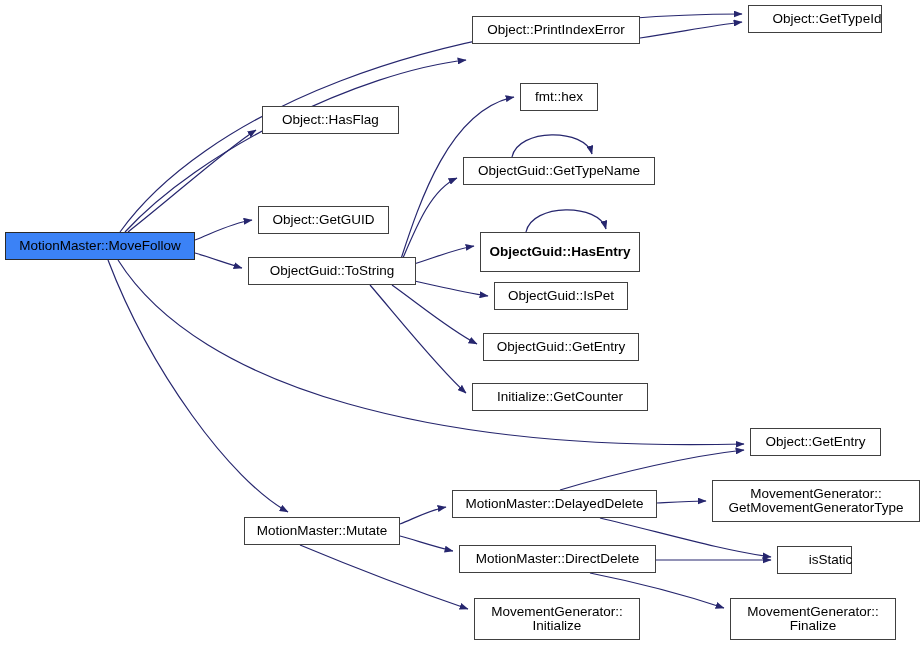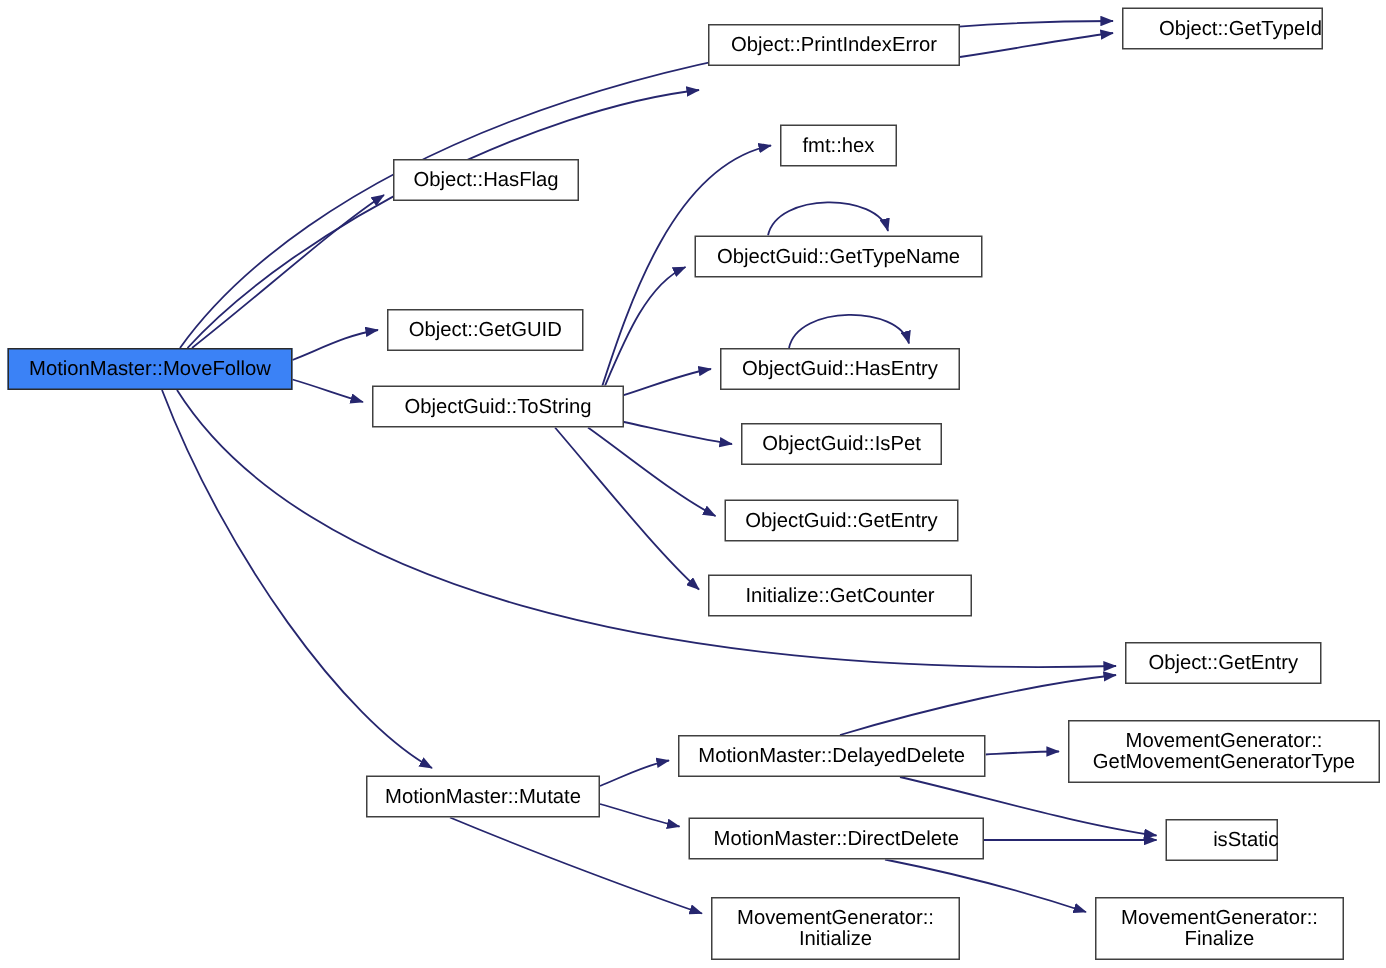--- a/index.html
+++ b/index.html
@@ -63,28 +63,28 @@
         <path d="M 300,545 C 360,570 430,596 468,609" fill="none" stroke="#26266e" stroke-width="1.2" marker-end="url(#arrow)"></path>
         <path d="M 560,490 C 620,472 690,456 744,450" fill="none" stroke="#26266e" stroke-width="1.2" marker-end="url(#arrow)"></path>
         <path d="M 657,503 C 675,502 690,501 706,501" fill="none" stroke="#26266e" stroke-width="1.2" marker-end="url(#arrow)"></path>
         <path d="M 600,518 C 660,532 720,550 771,557" fill="none" stroke="#26266e" stroke-width="1.2" marker-end="url(#arrow)"></path>
         <path d="M 656,560 C 690,560 730,560 771,560" fill="none" stroke="#26266e" stroke-width="1.2" marker-end="url(#arrow)"></path>
         <path d="M 590,573 C 650,585 700,600 724,608" fill="none" stroke="#26266e" stroke-width="1.2" marker-end="url(#arrow)"></path>
       </g>
   </svg>
   <div id="node-layer">
       <div class="node highlight" style="left: 5px; top: 232px; width: 190px; height: 28px;"><span class="lbl">MotionMaster::MoveFollow</span></div>
-      <div class="node" style="left: 262px; top: 106px; width: 124px; height: 28px;"><span class="lbl">Object::HasFlag</span></div>
+      <div class="node" style="left: 262px; top: 106px; width: 137px; height: 28px;"><span class="lbl">Object::HasFlag</span></div>
       <div class="node" style="left: 258px; top: 206px; width: 131px; height: 28px;"><span class="lbl">Object::GetGUID</span></div>
       <div class="node" style="left: 248px; top: 257px; width: 168px; height: 28px;"><span class="lbl">ObjectGuid::ToString</span></div>
       <div class="node" style="left: 472px; top: 16px; width: 168px; height: 28px;"><span class="lbl">Object::PrintIndexError</span></div>
       <div class="node" style="left: 748px; top: 5px; width: 134px; height: 28px; padding-left: 24px;"><span class="lbl">Object::GetTypeId</span></div>
       <div class="node" style="left: 520px; top: 83px; width: 78px; height: 28px;"><span class="lbl">fmt::hex</span></div>
       <div class="node" style="left: 463px; top: 157px; width: 192px; height: 28px;"><span class="lbl">ObjectGuid::GetTypeName</span></div>
-      <div class="node" style="left: 480px; top: 232px; width: 160px; height: 28px;"><span class="lbl">ObjectGuid::HasEntry</span></div>
+      <div class="node" style="left: 480px; top: 232px; width: 160px; height: 40px; font-weight: bold;"><span class="lbl">ObjectGuid::HasEntry</span></div>
       <div class="node" style="left: 494px; top: 282px; width: 134px; height: 28px;"><span class="lbl">ObjectGuid::IsPet</span></div>
       <div class="node" style="left: 483px; top: 333px; width: 156px; height: 28px;"><span class="lbl">ObjectGuid::GetEntry</span></div>
       <div class="node" style="left: 472px; top: 383px; width: 176px; height: 28px;"><span class="lbl">Initialize::GetCounter</span></div>
       <div class="node" style="left: 750px; top: 428px; width: 131px; height: 28px;"><span class="lbl">Object::GetEntry</span></div>
       <div class="node" style="left: 244px; top: 517px; width: 156px; height: 28px;"><span class="lbl">MotionMaster::Mutate</span></div>
       <div class="node" style="left: 452px; top: 490px; width: 205px; height: 28px;"><span class="lbl">MotionMaster::DelayedDelete</span></div>
       <div class="node" style="left: 459px; top: 545px; width: 197px; height: 28px;"><span class="lbl">MotionMaster::DirectDelete</span></div>
       <div class="node" style="left: 474px; top: 598px; width: 166px; height: 42px;"><span class="lbl">MovementGenerator::
 Initialize</span></div>
       <div class="node" style="left: 712px; top: 480px; width: 208px; height: 42px;"><span class="lbl">MovementGenerator::

